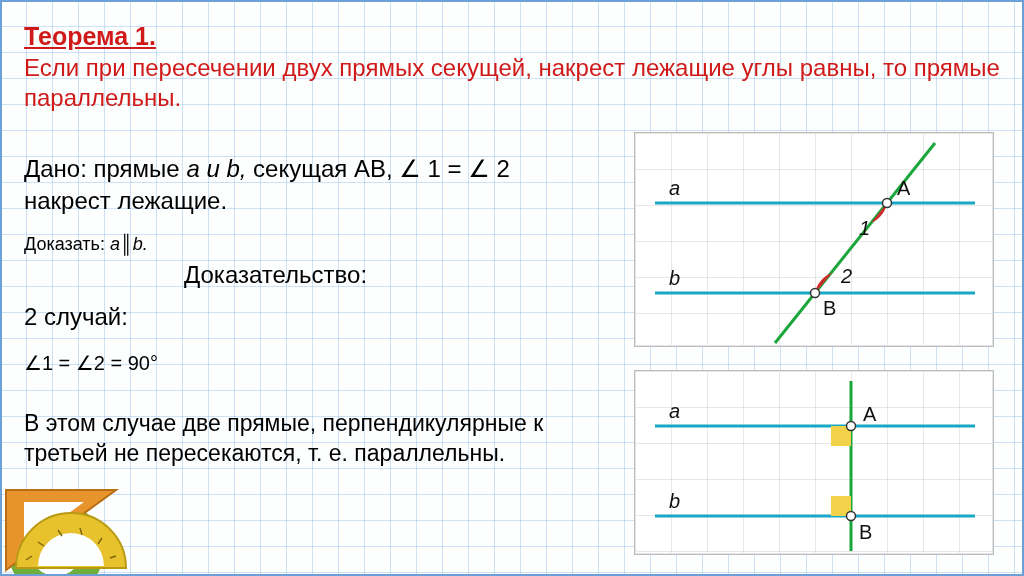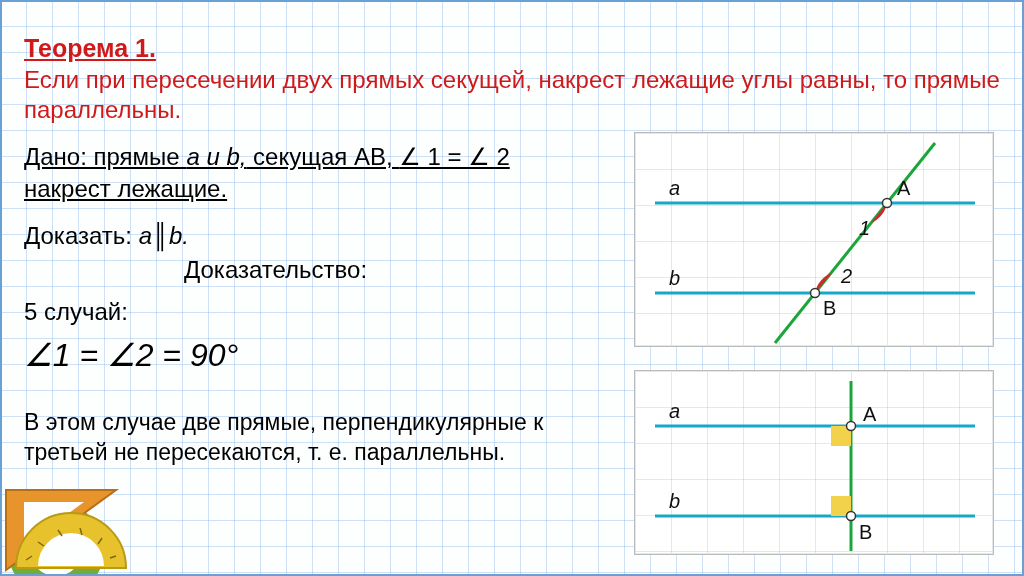--- a/index.html
+++ b/index.html
@@ -7,30 +7,30 @@
   body {
     font-family: Arial, sans-serif;
     background:
       linear-gradient(to right, rgba(120,170,230,0.35) 1px, transparent 1px),
       linear-gradient(to bottom, rgba(120,170,230,0.35) 1px, transparent 1px),
       #fdfefe;
     background-size: 26px 26px;
     position: relative;
     border: 2px solid #6aa0d6;
   }
-  .content { position: absolute; inset: 0; padding: 32px 22px 0 22px; }
+  .content { position: absolute; inset: 0; padding: 20px 22px 0 22px; }
   .title { color: #d01a1a; font-weight: bold; font-size: 25px; text-decoration: underline; margin-bottom: 2px; }
   .statement { color: #d01a1a; font-size: 24px; line-height: 1.25; max-width: 980px; }
-  .given-block { color: #000; font-size: 24px; margin-top: 16px; max-width: 560px; line-height: 1.35; text-decoration: underline; }
+  .given-block { color: #000; font-size: 24px; margin-top: 40px; max-width: 560px; line-height: 1.35; }
   .given-block .i { font-style: italic; }
-  .prove { color:#000; font-size:24px; margin-top:16px; }
+  .prove { color:#000; font-size:18px; margin-top:16px; }
   .prove .i { font-style: italic; }
   .proof-head { color:#000; font-size:24px; margin-top:6px; margin-left:160px; }
   .case1 { color:#000; font-size:24px; margin-top:14px; }
-  .caseeq { color:#000; font-size:32px; font-style: italic; margin-top:10px; }
+  .caseeq { color:#000; font-size:20px; margin-top:20px; }
   .para { color:#000; font-size:23px; margin-top:34px; max-width:590px; line-height:1.3; }
   .angle { font-style: normal; font-family: Arial, sans-serif; }
 
   
   .diag { position:absolute; right:28px; background:#fff; border:1px solid #bbb; box-shadow: inset 0 0 0 1px #e6e6e6;
           background-image:
             linear-gradient(to right, rgba(160,160,160,0.25) 1px, transparent 1px),
             linear-gradient(to bottom, rgba(160,160,160,0.25) 1px, transparent 1px);
           background-size: 36px 36px;
         }
@@ -50,21 +50,21 @@
   <div class="given-block">
     <span>Дано: прямые </span><span class="i">a и b,</span><span> секущая АВ, </span><span class="angle">∠ 1 = ∠ 2 накрест лежащие.</span>
   </div>
 
   <div class="prove">
     <span>Доказать: </span><span class="i">a║b.</span>
   </div>
 
   <div class="proof-head">Доказательство:</div>
 
-  <div class="case1">5 случай:</div>
+  <div class="case1">2 случай:</div>
   <div class="caseeq">∠1 = ∠2 = 90°</div>
 
   <div class="para">В этом случае две прямые, перпендикулярные к третьей не пересекаются, т. е. параллельны.</div>
 </div>
 
 <div class="diag diag1">
   <svg viewBox="0 0 360 215" width="360" height="215">
 
     <line x1="20" y1="70" x2="340" y2="70" stroke="#17a7c7" stroke-width="3"></line>
 

